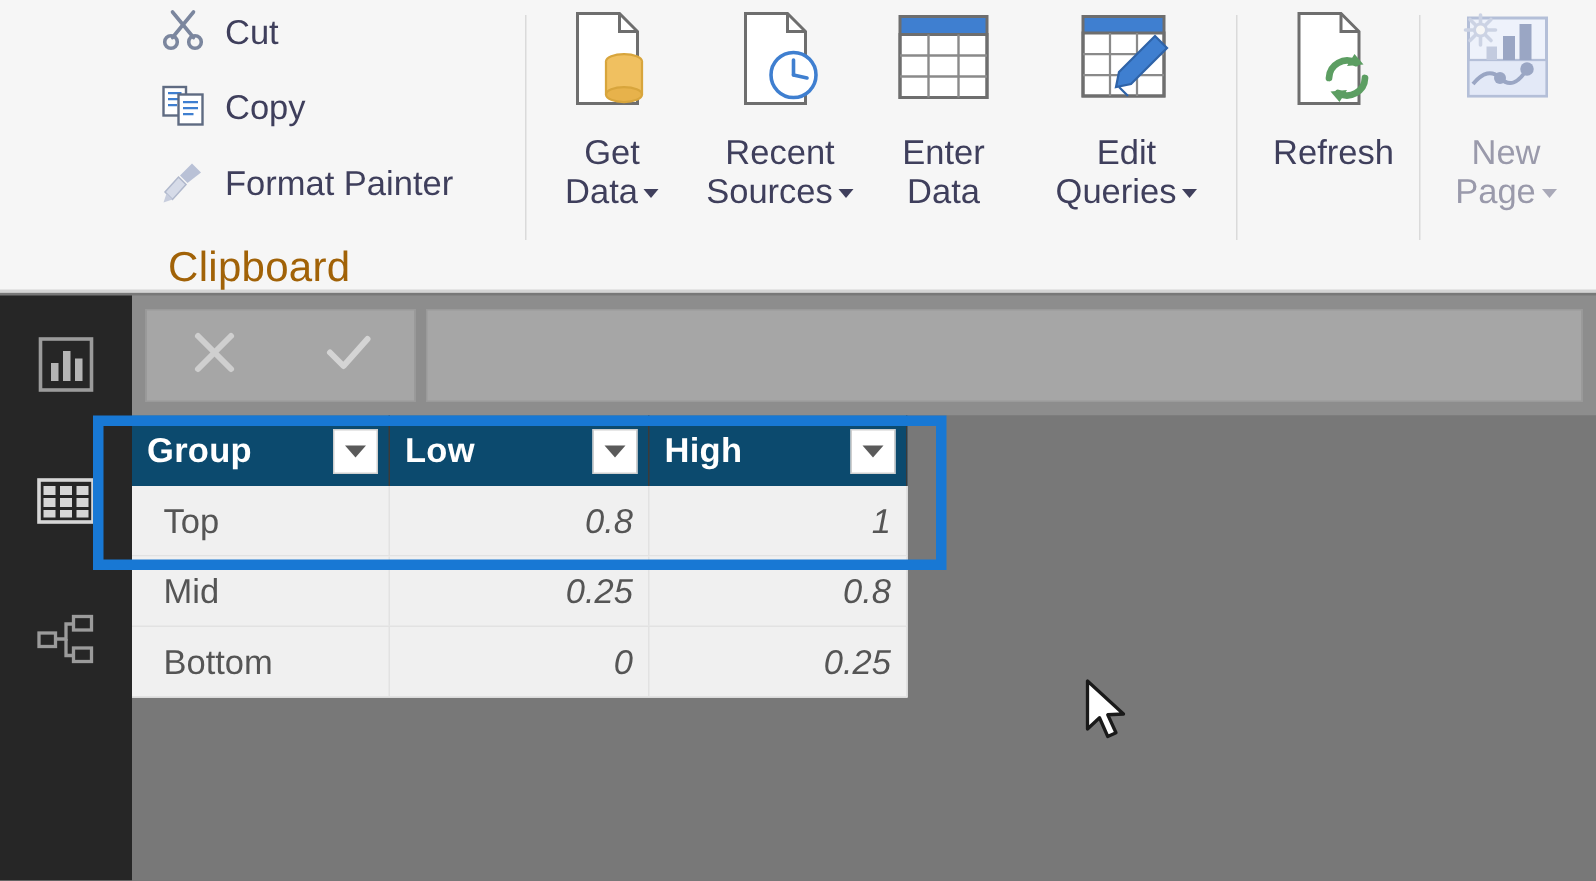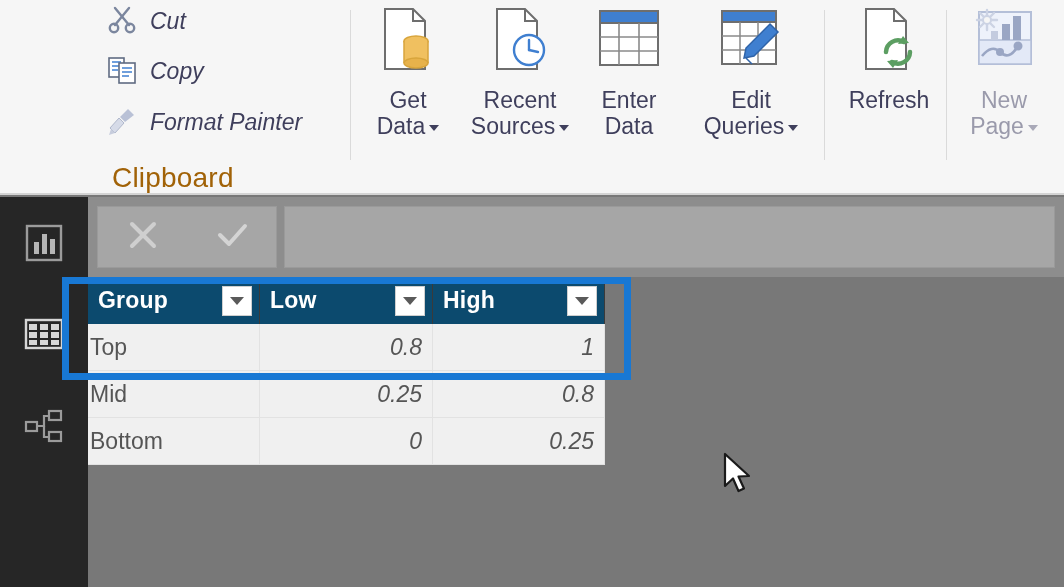--- a/index.html
+++ b/index.html
@@ -35,21 +35,21 @@
   
   .paste-btn {
     position: absolute; left: 8px; top: 2px; width: 92px; height: 130px;
     display: flex; flex-direction: column; align-items: center; justify-content: flex-start;
     padding-top: 6px; cursor: default;
   }
   .paste-label { font-size: 23px; color: #4a4a6a; margin-top: 6px; }
 
   .small-cmd {
     position: absolute; display: flex; align-items: center; gap: 12px;
-    height: 38px; cursor: default; padding-left: 2px; font-style: italic;
+    height: 38px; cursor: default; padding-left: 2px;
   }
   .small-cmd .lbl { font-size: 23px; color: #3f3f5c; white-space: nowrap; }
 
   
   .big-btn {
     position: absolute; top: 2px; height: 150px;
     display: flex; flex-direction: column; align-items: center;
     padding-top: 4px; cursor: default;
   }
   .big-btn .cap {
@@ -144,21 +144,21 @@
     border-top: 8px solid #5a5a5a;
   }
 
   .grid-row.body { background: #f0f0f0; border-bottom: 1px solid #e2e2e2; }
   .grid-row.body .gcell {
     color: #555555;
     font-style: italic;
     border-right: 1px solid #e2e2e2;
   }
   .grid-row.body .gcell.c0 {
-    font-style: normal; justify-content: flex-start; padding-left: 2px;
+    font-style: normal; justify-content: flex-start; padding-left: 21px;
   }
   .grid-row.body .gcell.c1,
   .grid-row.body .gcell.c2 {
     justify-content: flex-end; padding-right: 10px;
   }
 
   
   .hilite {
     position: absolute;
     left: 62px; top: 277px;

